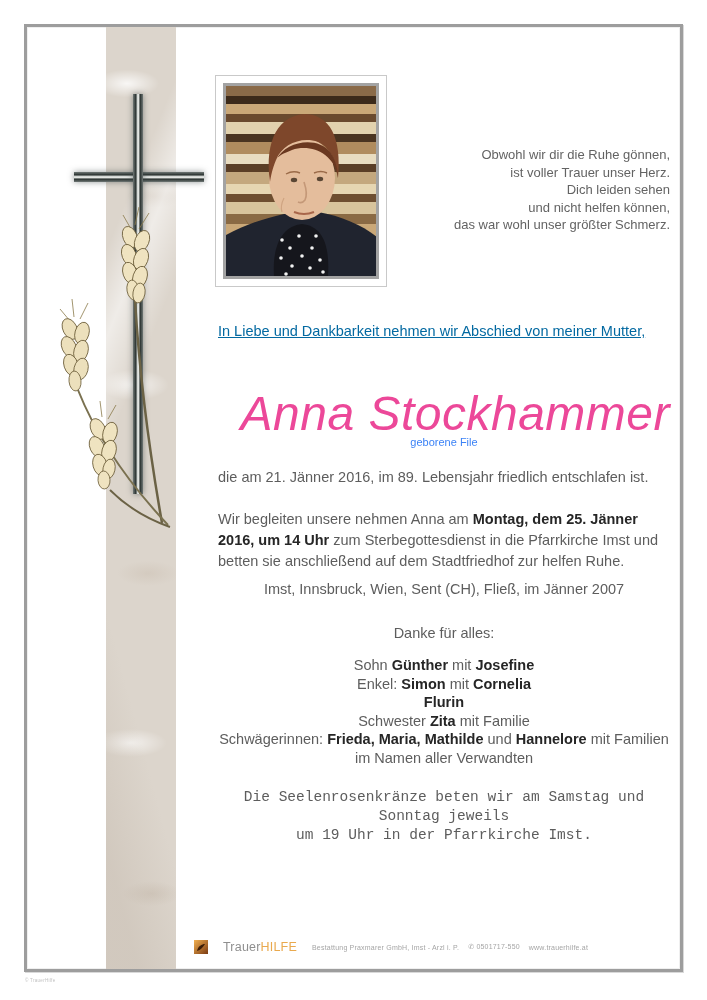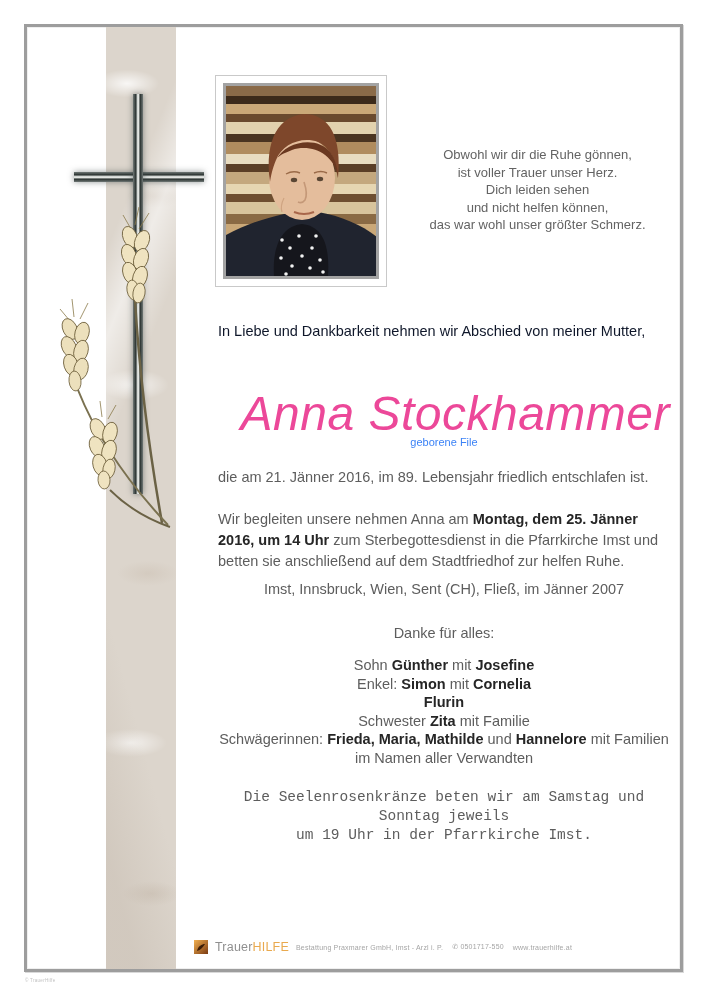--- a/index.html
+++ b/index.html
@@ -44,38 +44,38 @@
     position:absolute;left:215px;top:75px;width:172px;height:212px;
     background:#ffffff;border:1px solid #c9c9c9;box-sizing:border-box;padding:7px;
   }
   .photo-inner{
     width:100%;height:100%;box-sizing:border-box;border:3px solid #a3a3a3;overflow:hidden;
   }
   .photo-inner svg{display:block;width:100%;height:100%;}
   
   .poem{
     position:absolute;left:405px;top:146px;width:265px;
-    text-align:center;font-size:13px;line-height:17.5px;color:#636363;
-  }
-  .intro{position:absolute;left:218px;top:321px;width:460px;font-size:14.5px;line-height:21px;color:#0f172a;}
+    text-align:right;font-size:13px;line-height:17.5px;color:#636363;
+  }
+  .intro{position:absolute;left:218px;top:321px;width:460px;font-size:14.5px;line-height:21px;color:#0369a1;text-decoration:underline;}
   .name{
     position:absolute;left:218px;top:386px;width:452px;text-align:right;
     font-size:48px;font-style:italic;color:#ec4899;letter-spacing:.5px;white-space:nowrap;
   }
   .maiden{position:absolute;left:218px;top:436px;width:452px;text-align:center;font-size:11px;color:#3b82f6;}
   .died{position:absolute;left:218px;top:469px;width:460px;font-size:14.5px;color:#5d5d5d;}
   .funeral{position:absolute;left:218px;top:509px;width:455px;font-size:14.5px;line-height:21px;color:#5d5d5d;}
   .places{position:absolute;left:218px;top:581px;width:452px;text-align:center;font-size:14.5px;color:#5d5d5d;}
   .thanks{position:absolute;left:218px;top:625px;width:452px;text-align:center;font-size:14.5px;color:#5d5d5d;}
   .family{position:absolute;left:188px;top:656px;width:512px;text-align:center;font-size:14.5px;line-height:18.5px;color:#5d5d5d;}
   .rosary{position:absolute;left:218px;top:788px;width:452px;text-align:center;font-size:14.5px;line-height:19px;color:#5d5d5d;font-family:Liberation Mono, monospace;}
   .b{font-weight:bold;color:#262626;}
   
   .footer{
-    position:absolute;left:194px;top:936px;height:22px;display:flex;align-items:center;gap:7px;
+    position:absolute;left:194px;top:936px;height:22px;display:flex;align-items:center;gap:15px;
   }
   .footer-logo{width:14px;height:14px;flex:0 0 auto;}
   .brand{font-size:12.5px;letter-spacing:.2px;white-space:nowrap;}
   .brand .t1{color:#8f8f8f;}
   .brand .t2{color:#e9a94e;}
   .footer-details{font-size:7px;color:#a5a5a5;letter-spacing:.2px;white-space:nowrap;display:flex;gap:9px;align-items:center;}
   .side-note{
     position:absolute;left:25px;top:978px;font-size:4.5px;color:#c2c2c2;letter-spacing:.3px;
   }
 </style>

